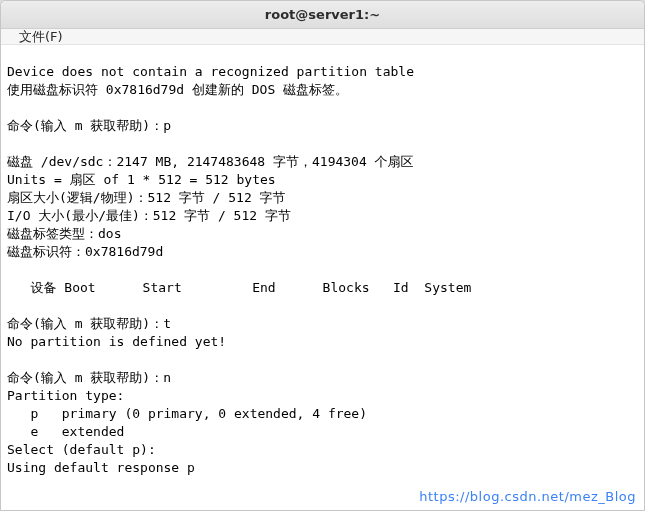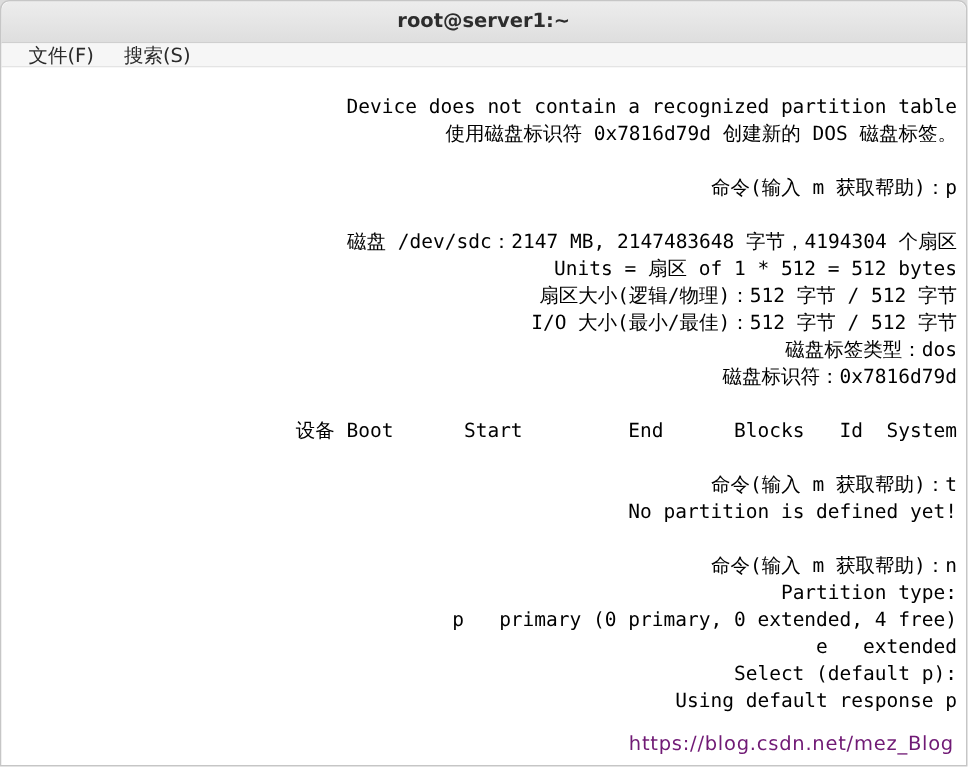--- a/index.html
+++ b/index.html
@@ -51,43 +51,41 @@
       flex: 1;
       background: #ffffff;
       color: #000;
       font-size: 13px;
       line-height: 18px;
       padding: 18px 6px 6px 6px;
       white-space: pre;
       overflow: hidden;
       font-family: "DejaVu Sans Mono", "WenQuanYi Micro Hei Mono", monospace;
       position: relative;
-      text-align: right;
     }
     .watermark {
       position: absolute;
       right: 8px;
       bottom: 4px;
-      color: #701a75;
+      color: #3b82f6;
       font-family: "DejaVu Sans", sans-serif;
       font-size: 13px;
       letter-spacing: 0.5px;
       pointer-events: none;
     }
   </style>
 </head>
 <body>
 
 <div class="window">
   <div class="titlebar">
     <span>root@server1:~</span>
   </div>
   <div class="menubar">
     <div class="menu-item">文件(F)</div>
-    <div class="menu-item">搜索(S)</div>
   </div>
   <div class="terminal"><span id="termtext">Device does not contain a recognized partition table
 使用磁盘标识符 0x7816d79d 创建新的 DOS 磁盘标签。
 
 命令(输入 m 获取帮助)：p
 
 磁盘 /dev/sdc：2147 MB, 2147483648 字节，4194304 个扇区
 Units = 扇区 of 1 * 512 = 512 bytes
 扇区大小(逻辑/物理)：512 字节 / 512 字节
 I/O 大小(最小/最佳)：512 字节 / 512 字节

